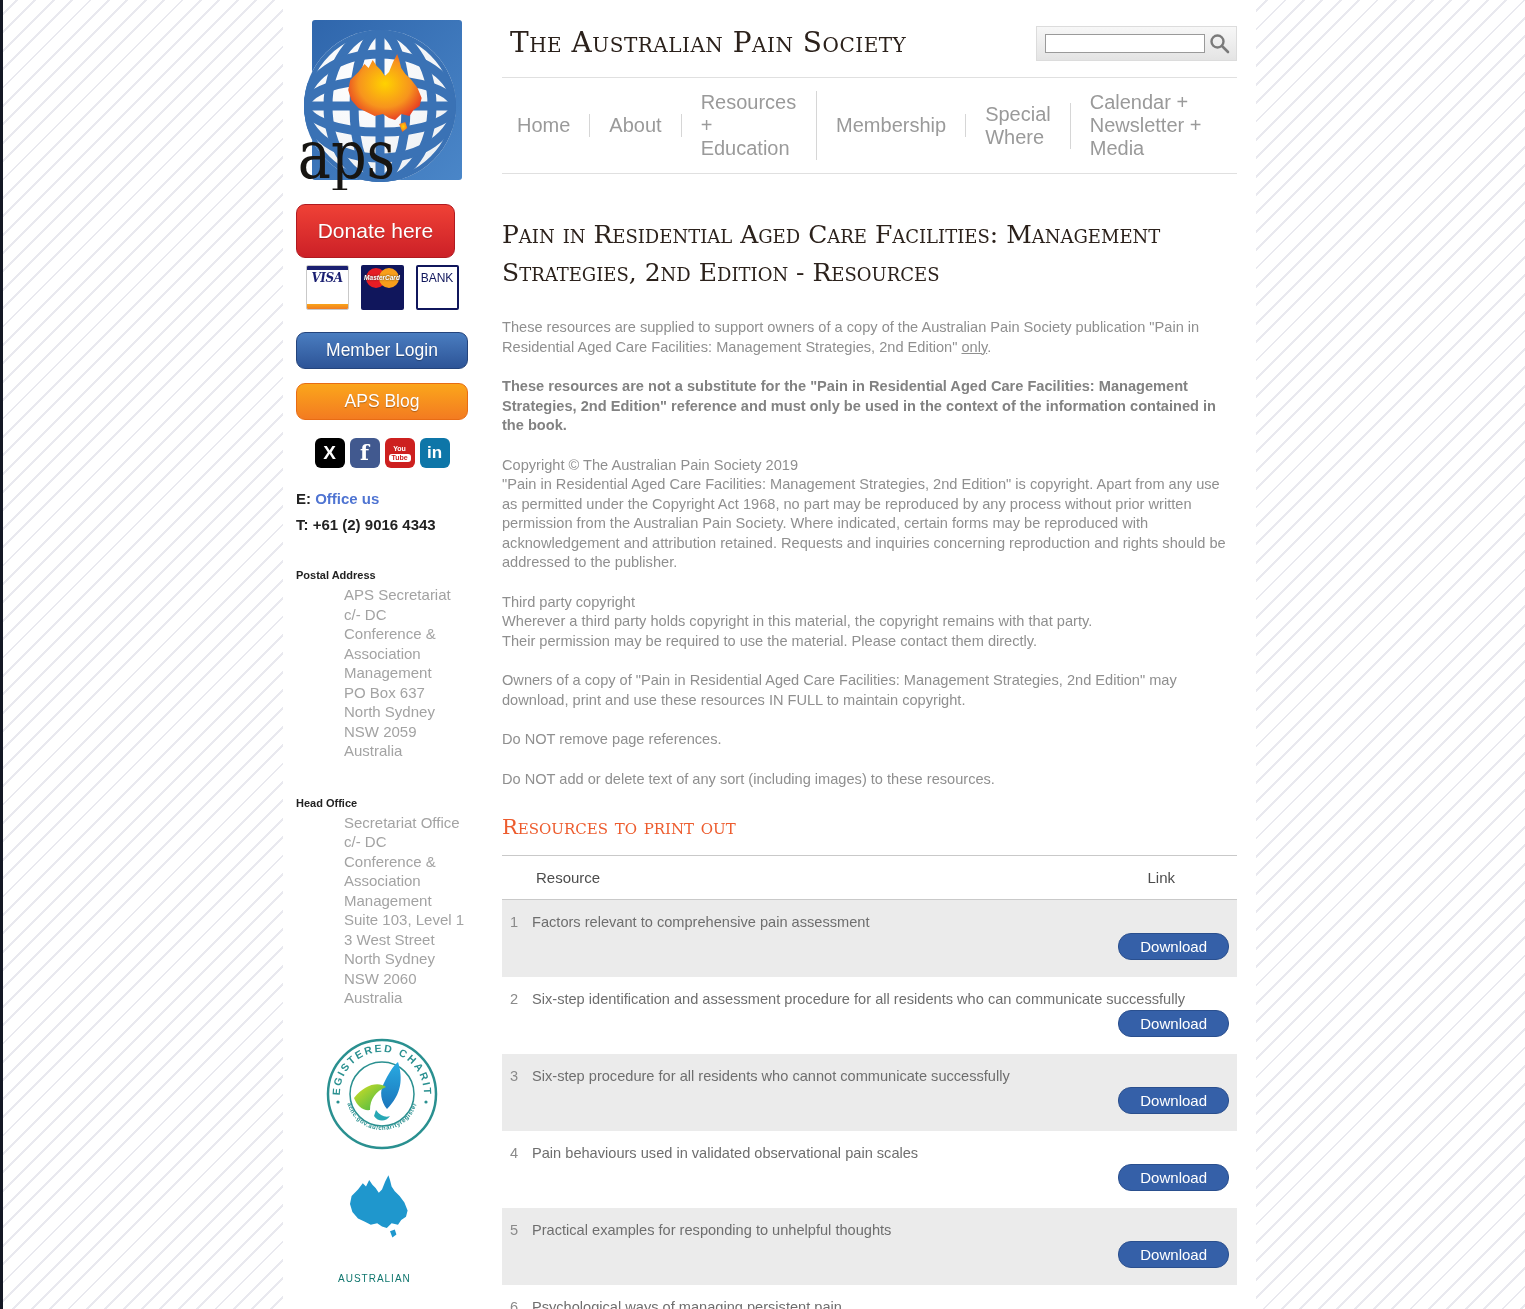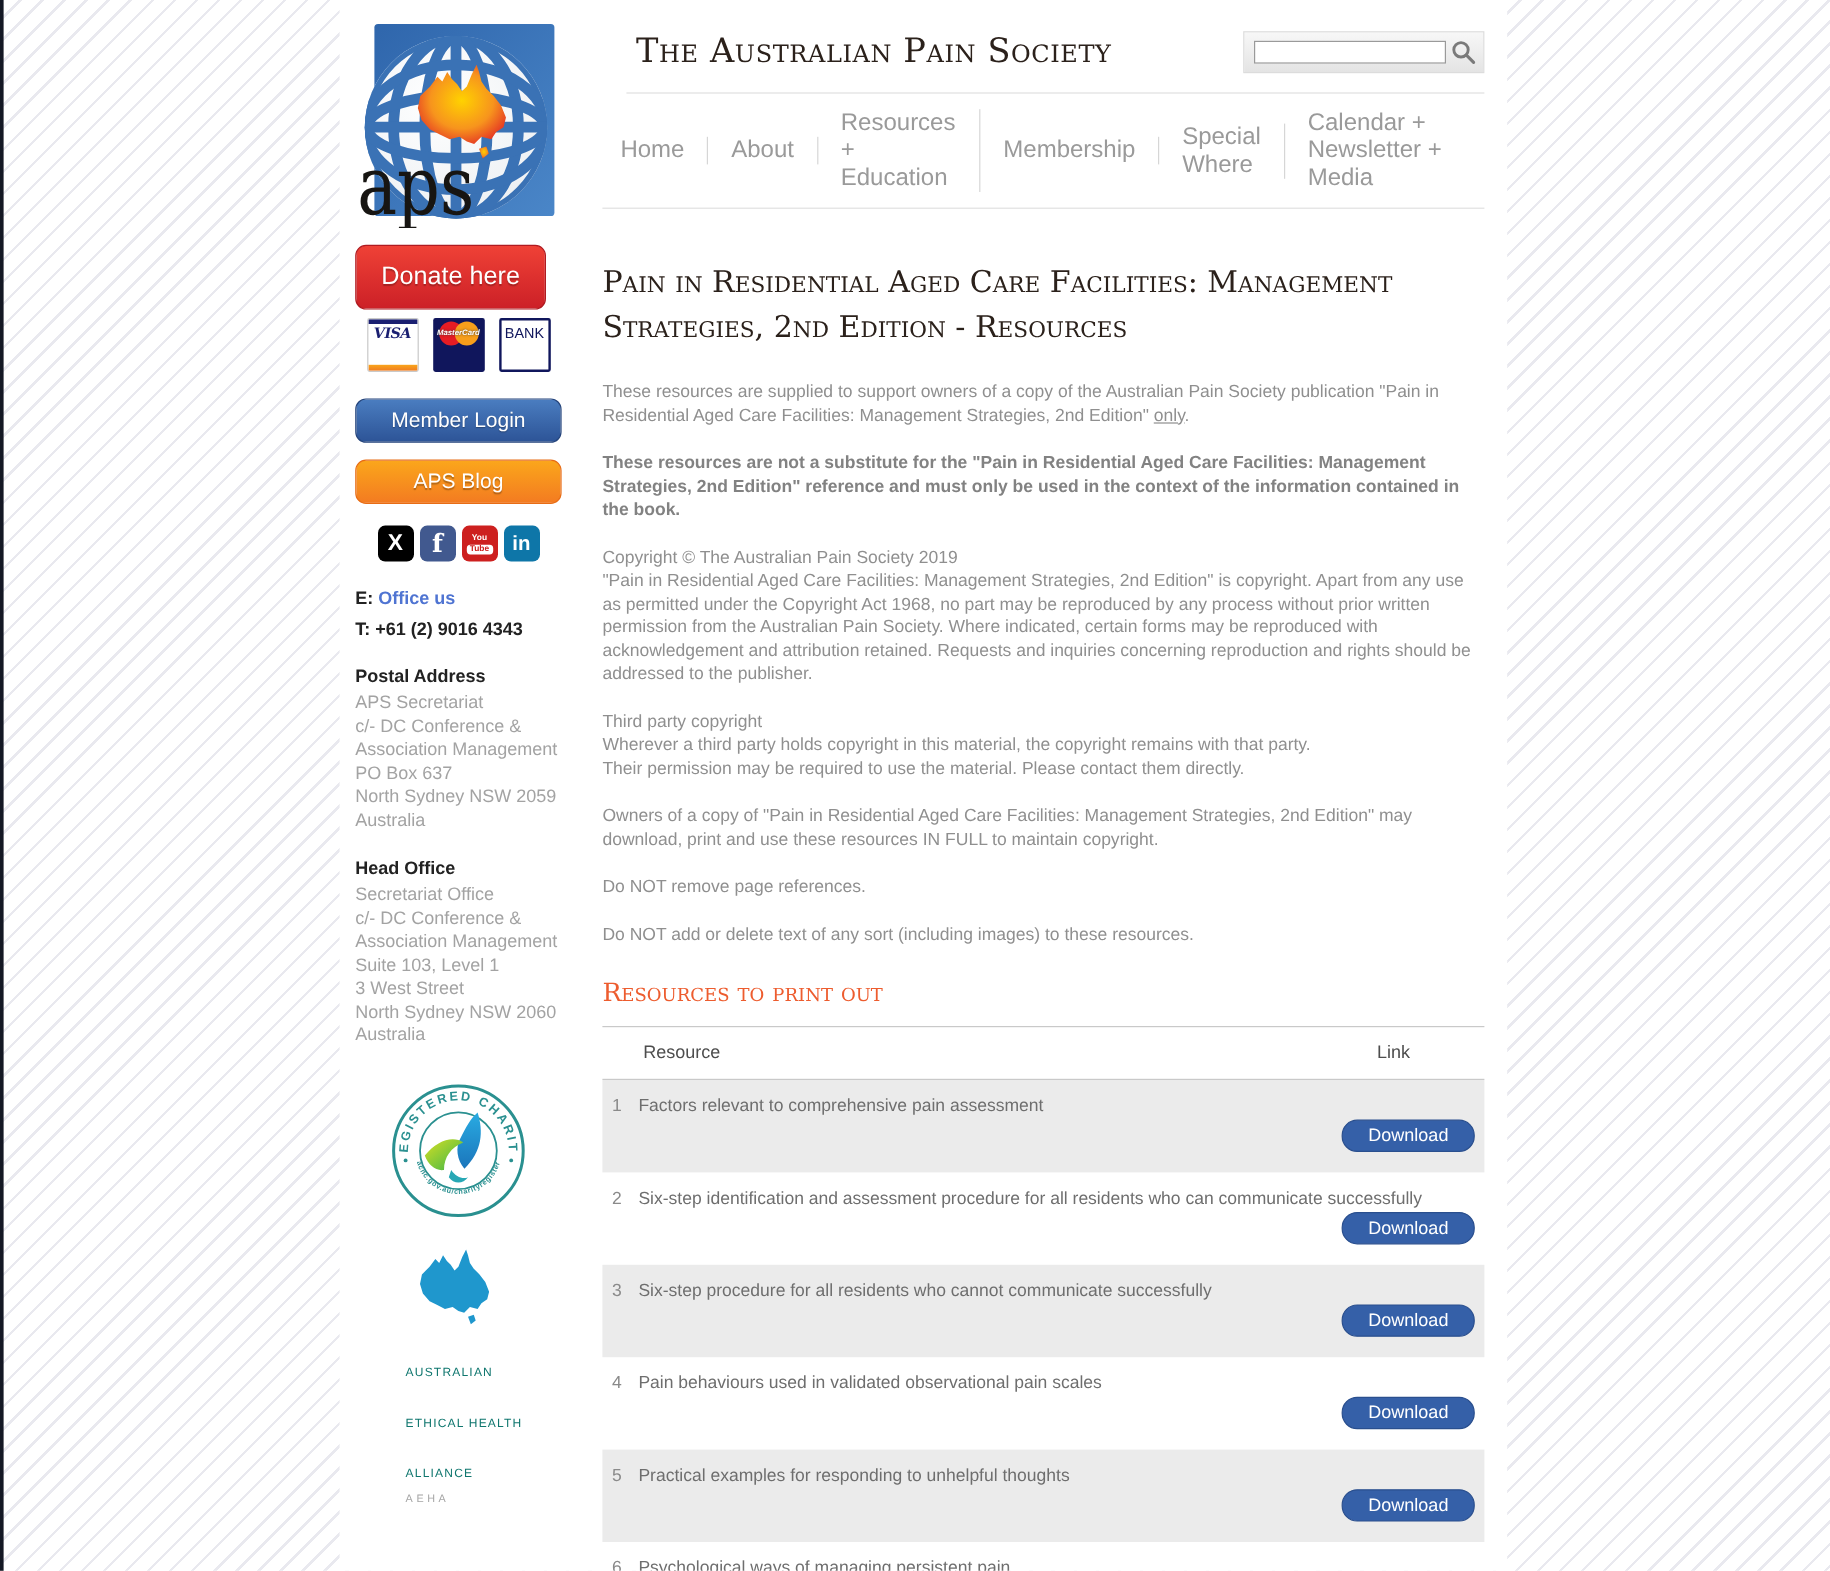--- a/index.html
+++ b/index.html
@@ -48,33 +48,33 @@
   .social-row { display:flex; justify-content:center; gap:5px; margin-top:18px; }
   .soc { width:30px; height:30px; border-radius:6px; color:#fff; text-align:center; cursor:pointer; position:relative; }
   .soc-x { background:#000; font-size:19px; font-weight:bold; line-height:30px; }
   .soc-fb { background:#41598f; font-family:"DejaVu Serif",serif; font-weight:bold; font-size:21px; line-height:30px; }
   .soc-yt { background:#cd201f; font-size:7px; font-weight:bold; line-height:8px; padding-top:7px; }
   .soc-yt .yt-tube { background:#fff; color:#cd201f; border-radius:3px; width:22px; margin:1px auto 0; }
   .soc-li { background:#0e76a8; font-weight:bold; font-size:17px; line-height:30px; }
   .contact { margin-top:22px; font-size:15px; color:#222; font-weight:bold; }
   .contact .row { margin-bottom:9px; }
   .contact a { color:#4f74d2; text-decoration:none; cursor:pointer; }
-  .addr-head { font-size:15px; font-weight:bold; color:#222; margin-top:22px; margin-bottom:4px; }
-  .addr-line { font-size:15px; color:#a3a3a3; line-height:19.5px; }
+  .addr-head { font-size:11px; font-weight:bold; color:#222; margin-top:36px; margin-bottom:4px; }
+  .addr-line { font-size:15px; color:#a3a3a3; line-height:19.5px;margin-left:48px; }
   .charity-wrap { margin-top:28px; text-align:center; }
   .aeha-wrap { margin-top:16px; }
   .aeha-map { display:block; margin:0 auto; }
   .aeha-text { padding-left:42px; margin-top:8px; }
   .aeha-line { font-size:10px; color:#0f766e; letter-spacing:1px; line-height:15px;margin-top:27px; }
   .aeha-acro { font-size:9px; color:#a5a5a5; letter-spacing:3px; margin-top:8px; }
 
   
   .main { width:735px; margin-left:34px; padding-top:24px; }
   .masthead { display:flex; justify-content:space-between; align-items:flex-start;
-    padding:2px 0 16px 8px; border-bottom:1px solid #e0e0e0;margin-left:20px; }
+    padding:2px 0 16px 8px; border-bottom:1px solid #e0e0e0; }
   .site-title { font-family:"DejaVu Serif",serif; font-variant:small-caps; font-size:28px;
     color:#2b211b; letter-spacing:.5px; white-space:nowrap; }
   .searchbox { background:linear-gradient(#f7f7f7,#e4e4e4); border:1px solid #dcdcdc;
     padding:6px 6px 6px 8px; display:flex; align-items:center; }
   .searchbox input { width:160px; height:19px; border:1px solid #9a9a9a; font-size:12px; padding:0 4px; outline:none; }
   .search-btn { background:none; border:none; padding:0 0 0 4px; cursor:pointer; line-height:0; }
   .nav { display:flex; align-items:center; padding:13px 0 13px 8px; border-bottom:1px solid #e0e0e0; }
   .nav-item { font-size:20px; color:#9a9a9a; cursor:pointer; padding:0 19px; border-right:1px solid #d6d6d6; }
   .nav-item:first-child { padding-left:7px; }
   .nav-item:last-child { border-right:none; }

